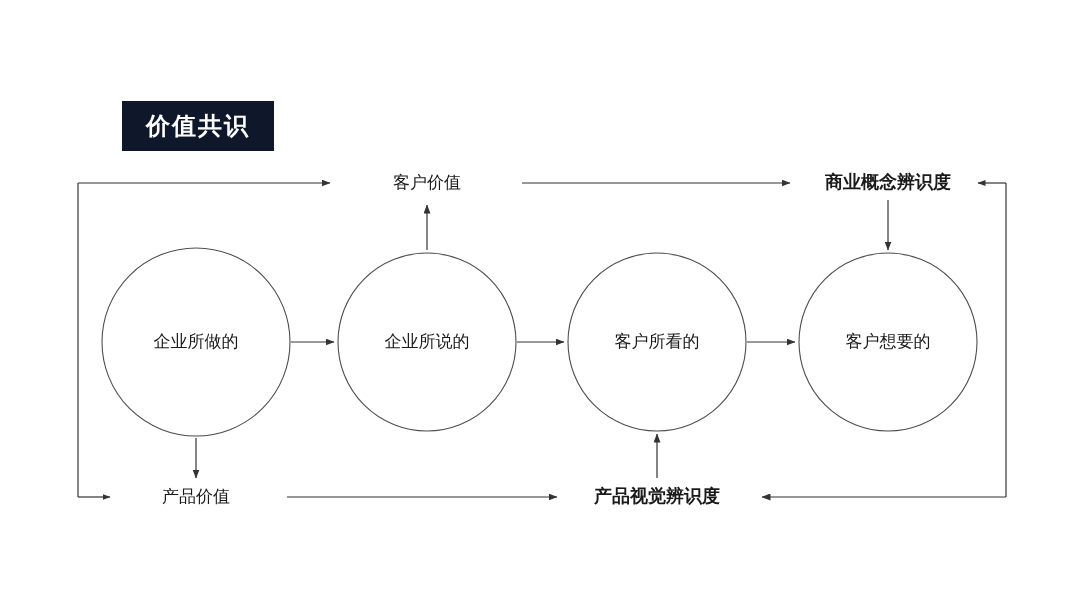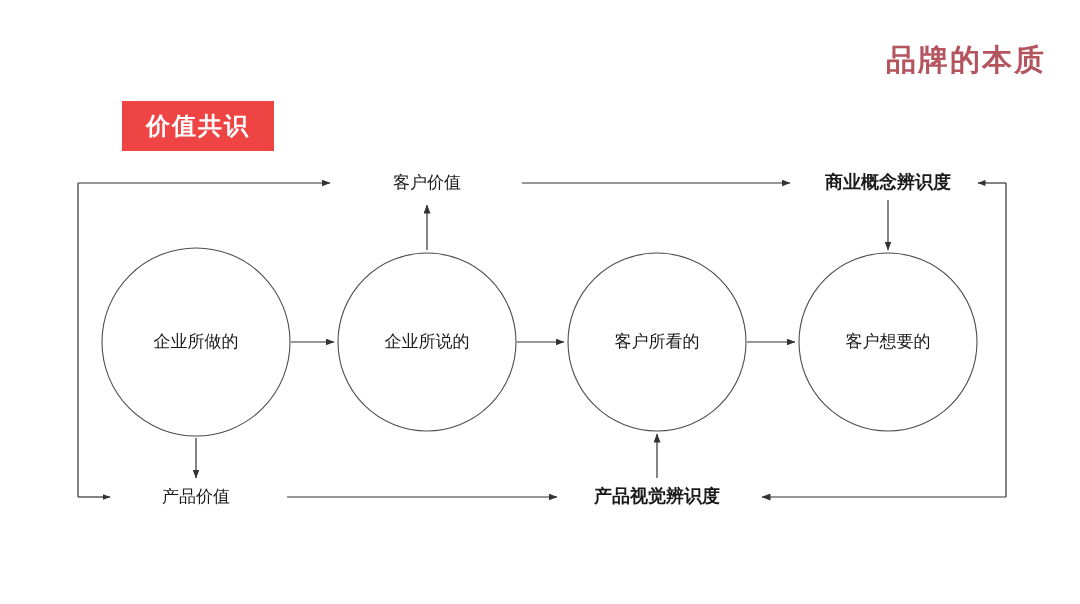--- a/index.html
+++ b/index.html
@@ -27,21 +27,21 @@
     letter-spacing: 2px;
     color: #b4545e;
     white-space: nowrap;
   }
   #section-badge {
     position: absolute;
     left: 122px;
     top: 101px;
     width: 152px;
     height: 50px;
-    background: #ef4444;
+    background: #0f172a;
     display: flex;
     align-items: center;
     justify-content: center;
   }
   #section-badge .badge-text {
     font-family: "Liberation Serif", "DejaVu Serif", serif;
     font-weight: bold;
     font-size: 24px;
     letter-spacing: 2px;
     color: #ffffff;
@@ -82,21 +82,20 @@
     font-family: "Liberation Serif", "DejaVu Serif", serif;
     font-weight: bold;
     font-size: 18px;
   }
 </style>
 </head>
 <body>
 
 <div id="slide">
 
-  <div id="slide-title">品牌的本质</div>
 
   <div id="section-badge">
     <span class="badge-text">价值共识</span>
   </div>
 
   <svg id="diagram" viewBox="0 0 1080 604">
     <defs>
       <marker id="arrowhead" markerWidth="9" markerHeight="7" refX="8.5" refY="3.5" orient="auto" markerUnits="userSpaceOnUse">
         <polygon points="0 0, 9 3.5, 0 7" fill="#333333"></polygon>
       </marker>

